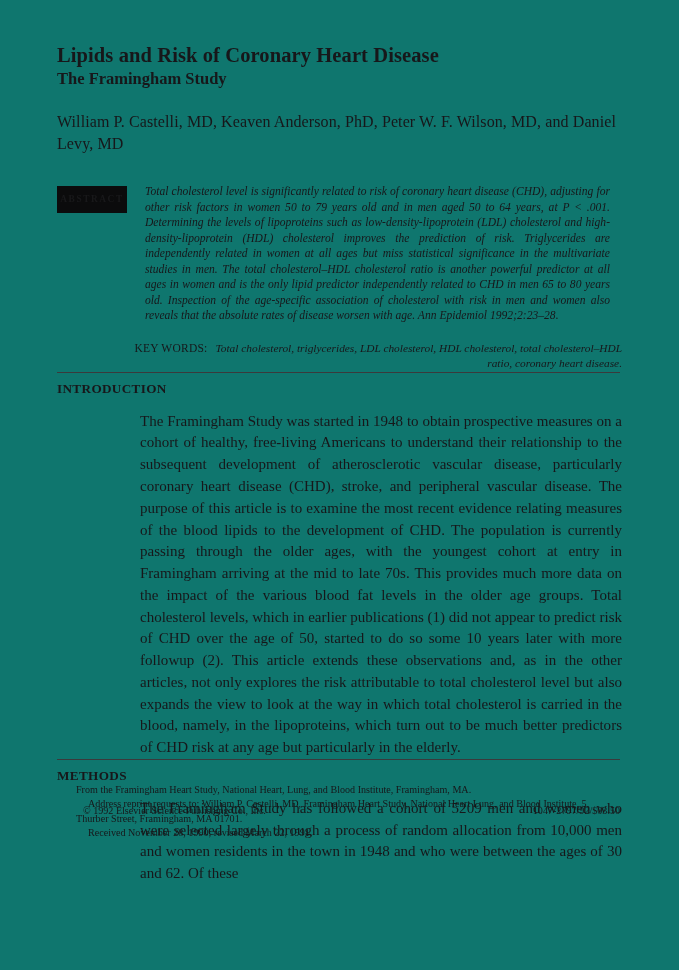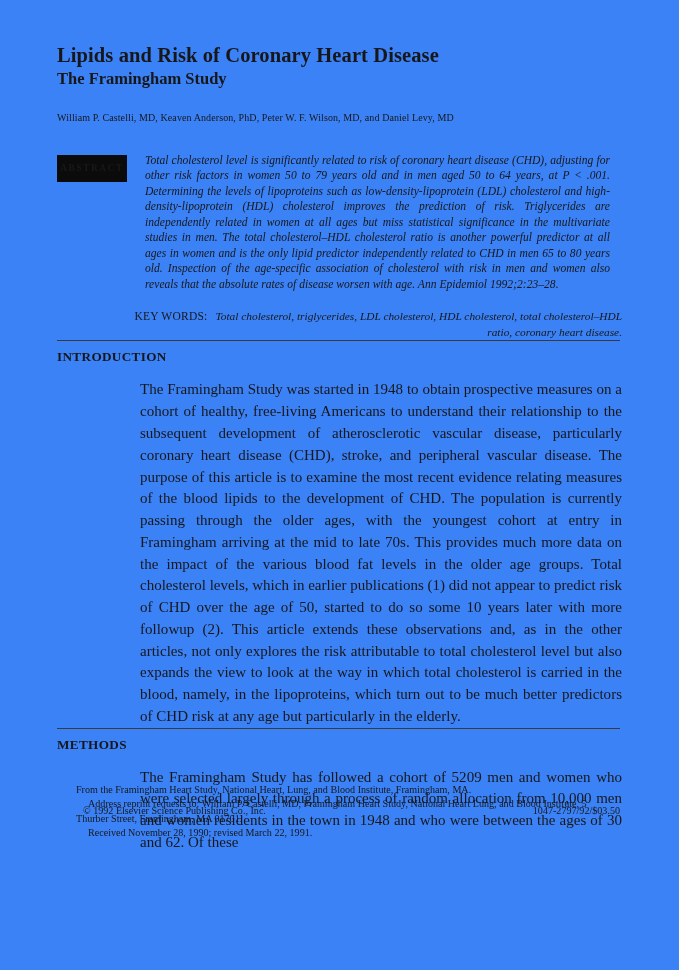--- a/index.html
+++ b/index.html
@@ -4,21 +4,21 @@
 <style>
   html, body {
     margin: 0;
     padding: 0;
     background: #ffffff;
   }
   .page {
     position: relative;
     width: 679px;
     height: 970px;
-    background: #3b82f6;
+    background: #0f766e;
     overflow: hidden;
     font-family: "Liberation Serif", "DejaVu Serif", serif;
     color: #17171a;
   }
   .content {
     position: absolute;
     left: 57px;
     top: 0;
     width: 565px;
     height: 100%;
@@ -34,21 +34,21 @@
     margin: 0;
   }
   .article-subtitle {
     font-size: 16.5px;
     font-weight: bold;
     line-height: 1.2;
     margin: 1px 0 12px 0;
   }
   .authors {
     margin-top: 22px;
-    font-size: 10px;
+    font-size: 16px;
     line-height: 1.42;
     letter-spacing: 0.1px;
   }
 
   
   .abstract-wrap {
     margin-top: 28px;
     position: relative;
     padding-left: 76px;
   }

